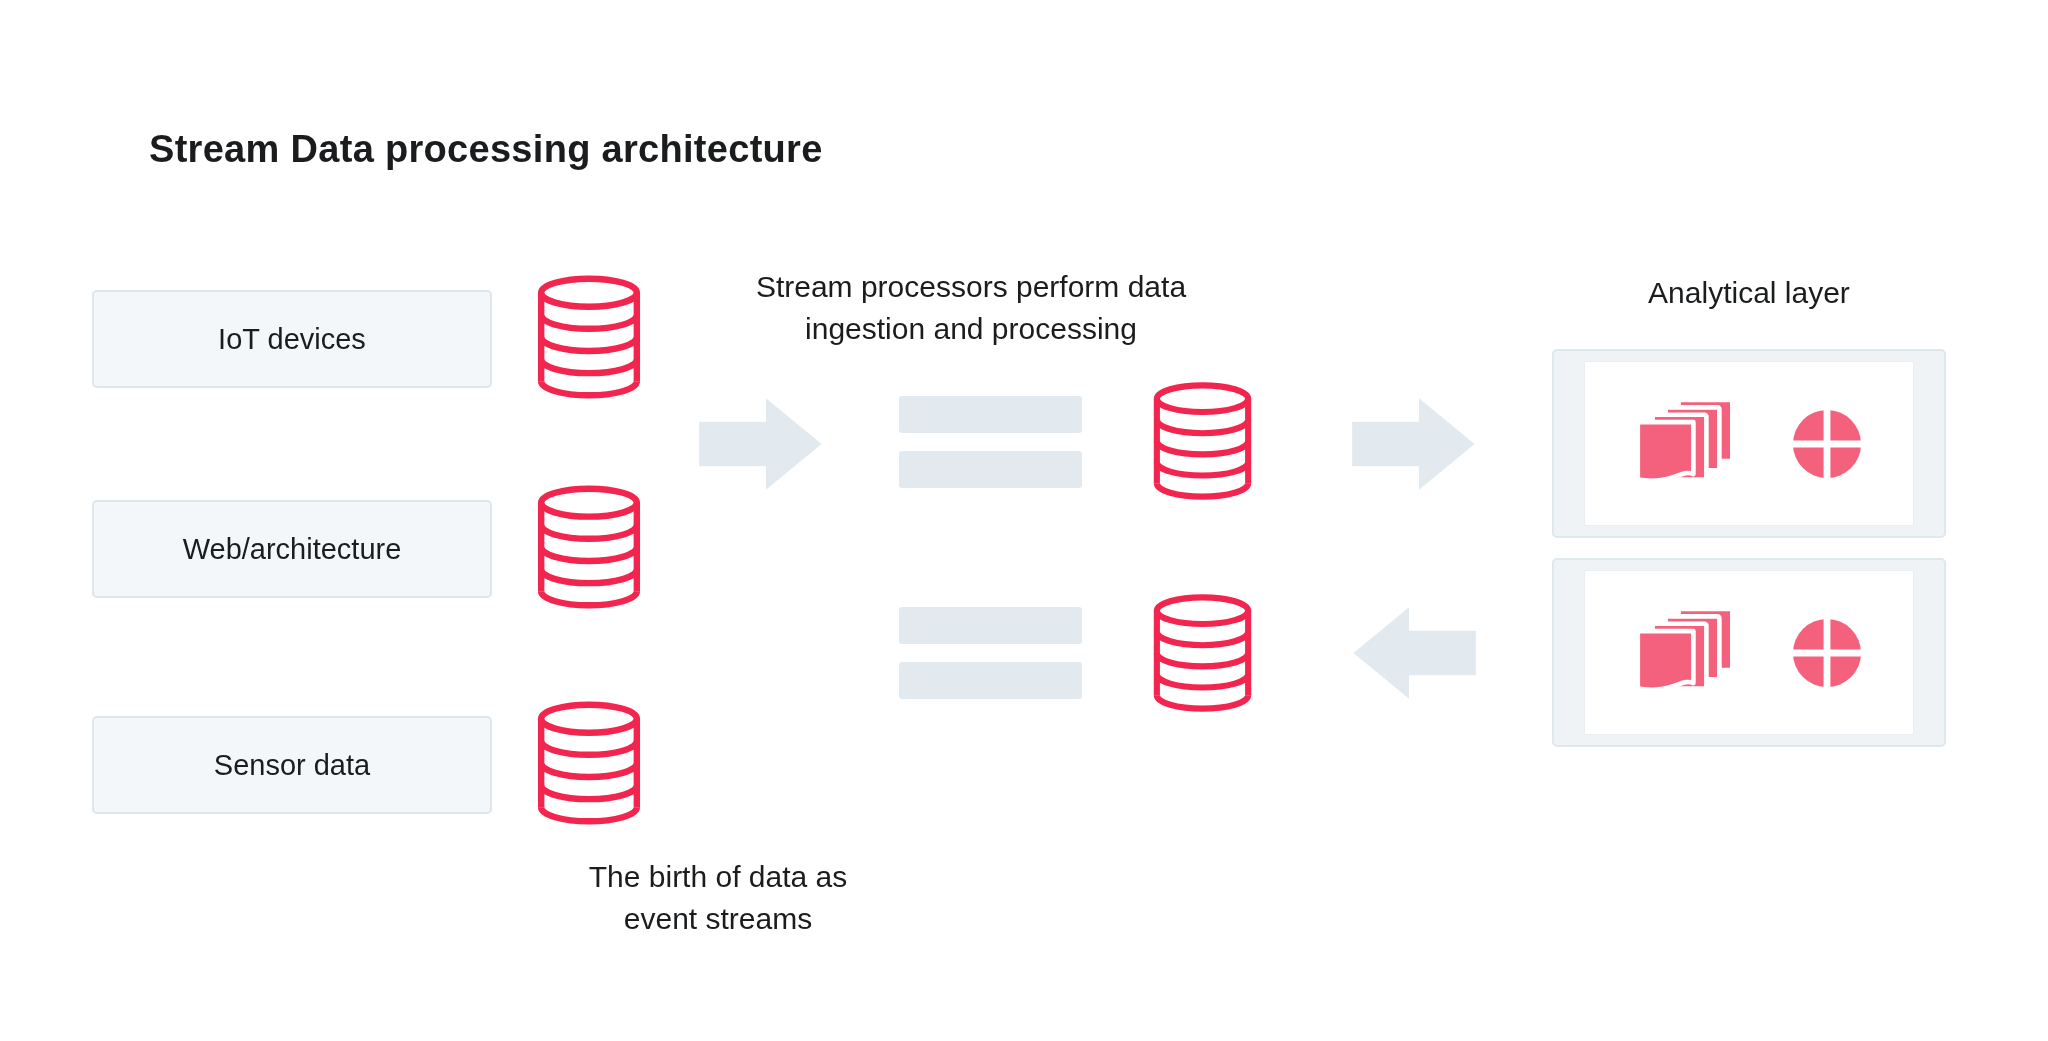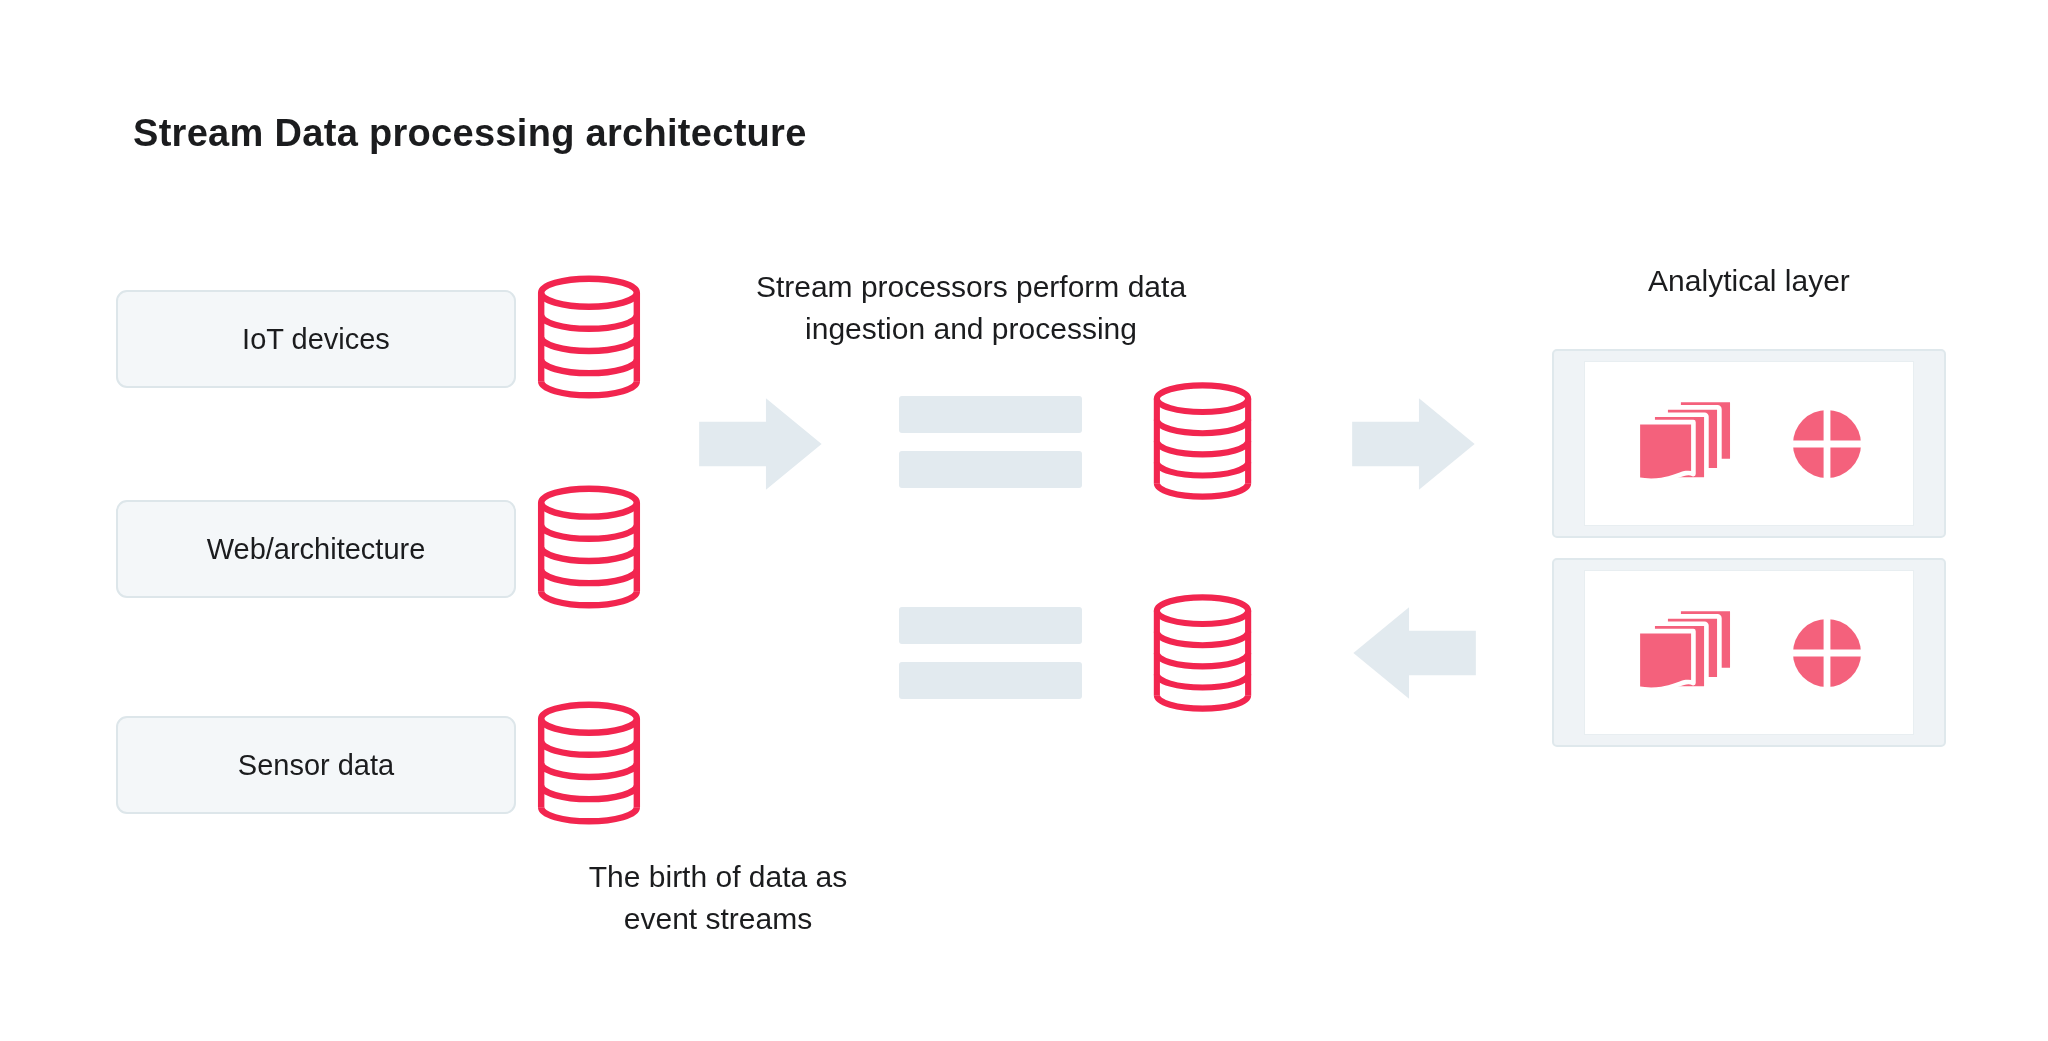--- a/index.html
+++ b/index.html
@@ -9,35 +9,35 @@
     height: 1041px;
     background: #ffffff;
     overflow: hidden;
     font-family: "Liberation Sans", "DejaVu Sans", sans-serif;
     color: var(--text, #1b1c1e);
   }
 
   .title {
     position: absolute;
     left: 133px; top: 112px;
-    margin: 0;
+    margin: 16px;
     font-size: 38px;
     font-weight: 700;
     letter-spacing: 0.3px;
     color: var(--text, #1b1c1e);
   }
 
   .src-box {
     position: absolute;
-    left: 116px;
+    left: 92px;
     width: 396px;
     height: 94px;
     background: var(--box-bg, #F4F7F9);
     border: 2px solid var(--box-border, #DDE6EA);
-    border-radius: 11px;
+    border-radius: 5px;
     display: flex;
     align-items: center;
     justify-content: center;
   }
   .src-box span { font-size: 29px; color: var(--text, #1b1c1e); }
 
   .icon { position: absolute; display: block; }
   .icon svg { display: block; width: 100%; height: 100%; }
 
   .db { color: var(--pink, #F2254F); }
@@ -181,21 +181,21 @@
       </svg>
     </span>
   <span class="icon db" style="left:1149px; top:594px; width:107px; height:118px">
       <svg>
         <use href="#sym-db"></use>
       </svg>
     </span>
 
   <div class="label" style="left:641px; top:266px; width:660px">Stream processors perform data
 ingestion and processing</div>
-  <div class="label" style="left:1552px; top:260px; width:394px">Analytical layer</div>
+  <div class="label" style="left:1552px; top:272px; width:394px">Analytical layer</div>
 
   <div class="card" style="top:349px">
     <div class="card-inner">
       <span class="pages-icon soft">
           <svg>
             <use href="#sym-pages"></use>
           </svg>
         </span>
       <span class="pie-icon soft">
           <svg>

